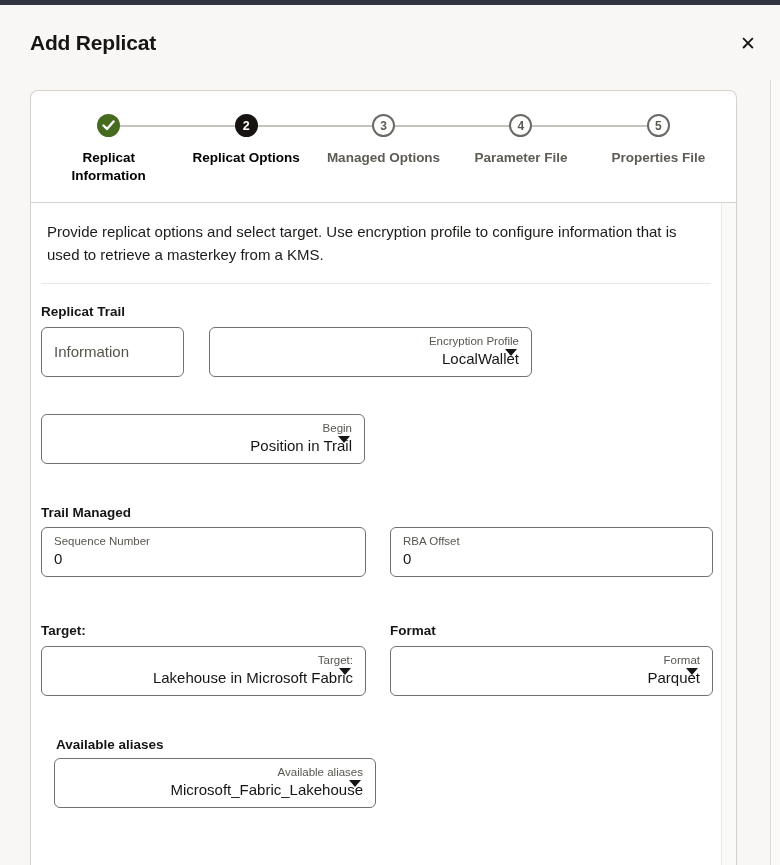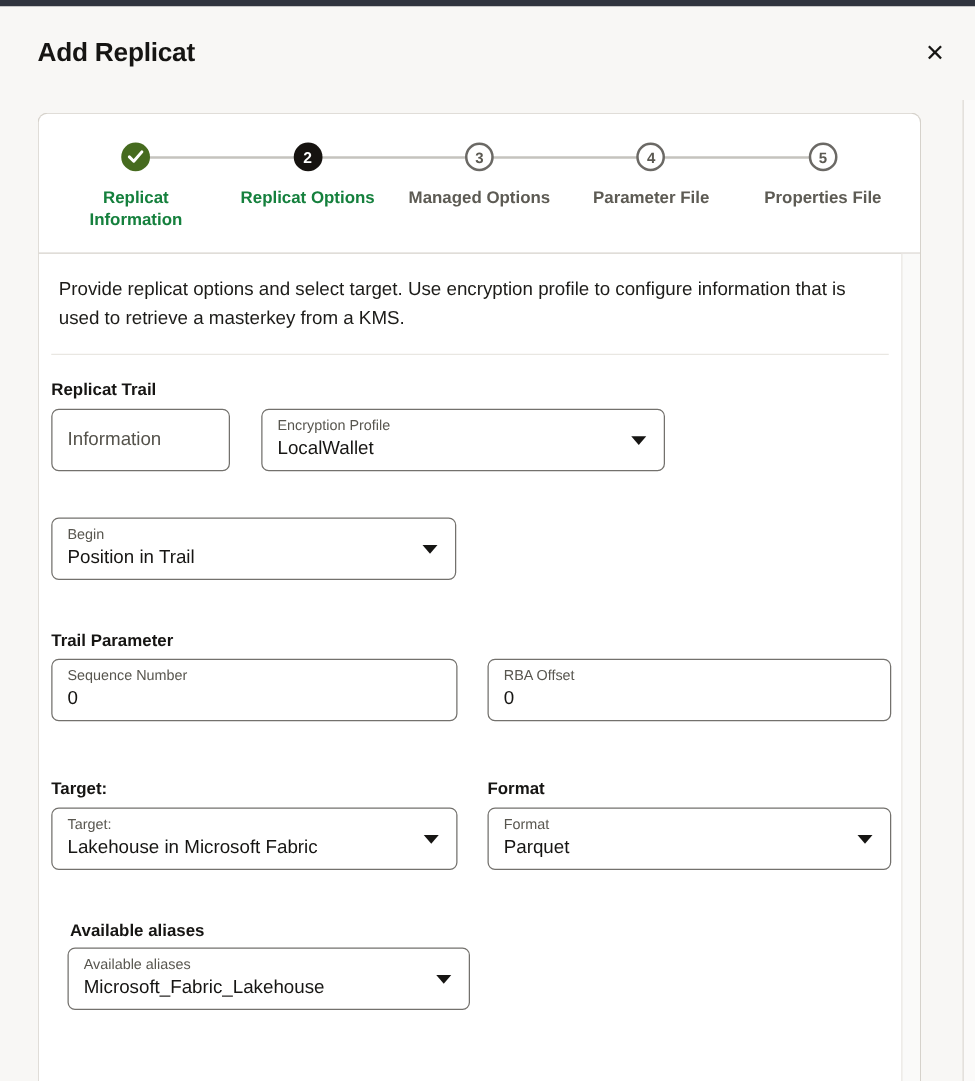--- a/index.html
+++ b/index.html
@@ -46,21 +46,21 @@
     display:flex; align-items:center; justify-content:center;
     font-size:12.5px; font-weight:700; position:relative; z-index:1;
   }
   .step.complete .step-circle { background:#466b1f; color:#fff; }
   .step.current  .step-circle { background:#161310; color:#fff; }
   .step.upcoming .step-circle { background:#fff; border:2px solid #6b6965; color:#5b5952; font-size:12px; }
   .step-label {
     margin-top:12px; font-size:13.5px; font-weight:700; text-align:center;
     line-height:1.3; max-width:118px;
   }
-  .step.complete .step-label, .step.current .step-label { color:#15803d; }
+  .step.complete .step-label, .step.current .step-label { color:#000000; }
   .step.upcoming .step-label { color:#5d5b54; }
   .check-icon svg { display:block; }
 
   
   .inner-scroll-gutter {
     position:absolute; right:0; top:112px; bottom:0; width:15px;
     background:#fafaf9; border-left:1px solid #eae8e4;
   }
 
   
@@ -84,21 +84,21 @@
 
   .field {
     position:relative; height:50px;
     border:1px solid #73716d; border-radius:6px; background:#fff;
     padding:6px 12px 0 12px; cursor:text;
   }
   .field-label { display:block; font-size:11.5px; color:#58564f; line-height:1.3; }
   .field-value { display:block; font-size:15px; color:#161513; line-height:1.4; margin-top:0; }
   .field.empty { display:flex; align-items:center; padding-top:0; }
   .field-placeholder { font-size:15px; color:#55534c; }
-  .field.dropdown { cursor:pointer; }
+  .field.dropdown { cursor:pointer;text-align:right; }
   .caret-icon {
     position:absolute; right:14px; top:50%; margin-top:-3px;
     width:0; height:0;
     border-left:6px solid transparent; border-right:6px solid transparent;
     border-top:7px solid #161513;
   }
 
   .w-name    { width:156px; }
   .w-subdir  { width:143px; }
   .w-encr    { width:323px; }
@@ -174,21 +174,21 @@
         <span class="caret-icon"></span>
       </div>
     </div>
 
     <div class="field dropdown w-begin">
       <span class="field-label">Begin</span>
       <span class="field-value">Position in Trail</span>
       <span class="caret-icon"></span>
     </div>
 
-    <div class="section-heading h-trailpos">Trail Parameter</div>
+    <div class="section-heading h-trailpos">Trail Managed</div>
 
     <div class="row row-trailpos">
       <div class="field w-seq">
         <span class="field-label">Sequence Number</span>
         <span class="field-value">0</span>
       </div>
       <div class="field w-rba">
         <span class="field-label">RBA Offset</span>
         <span class="field-value">0</span>
       </div>

